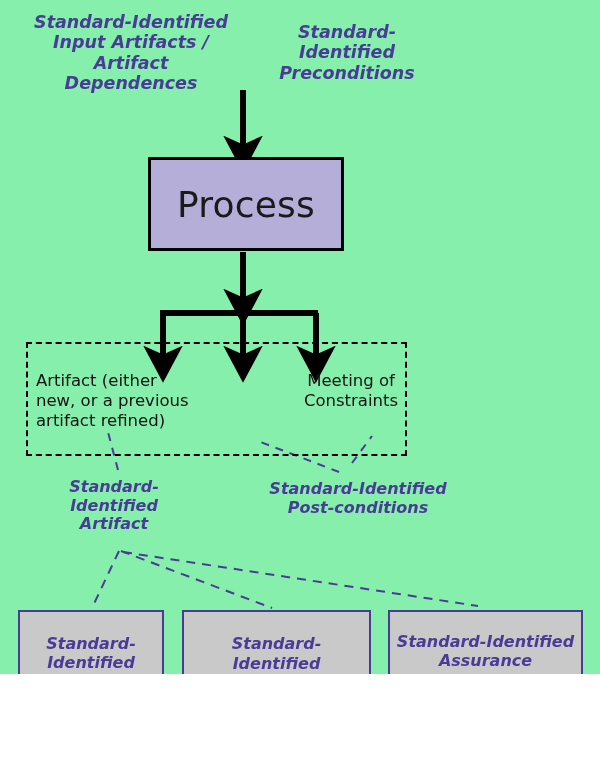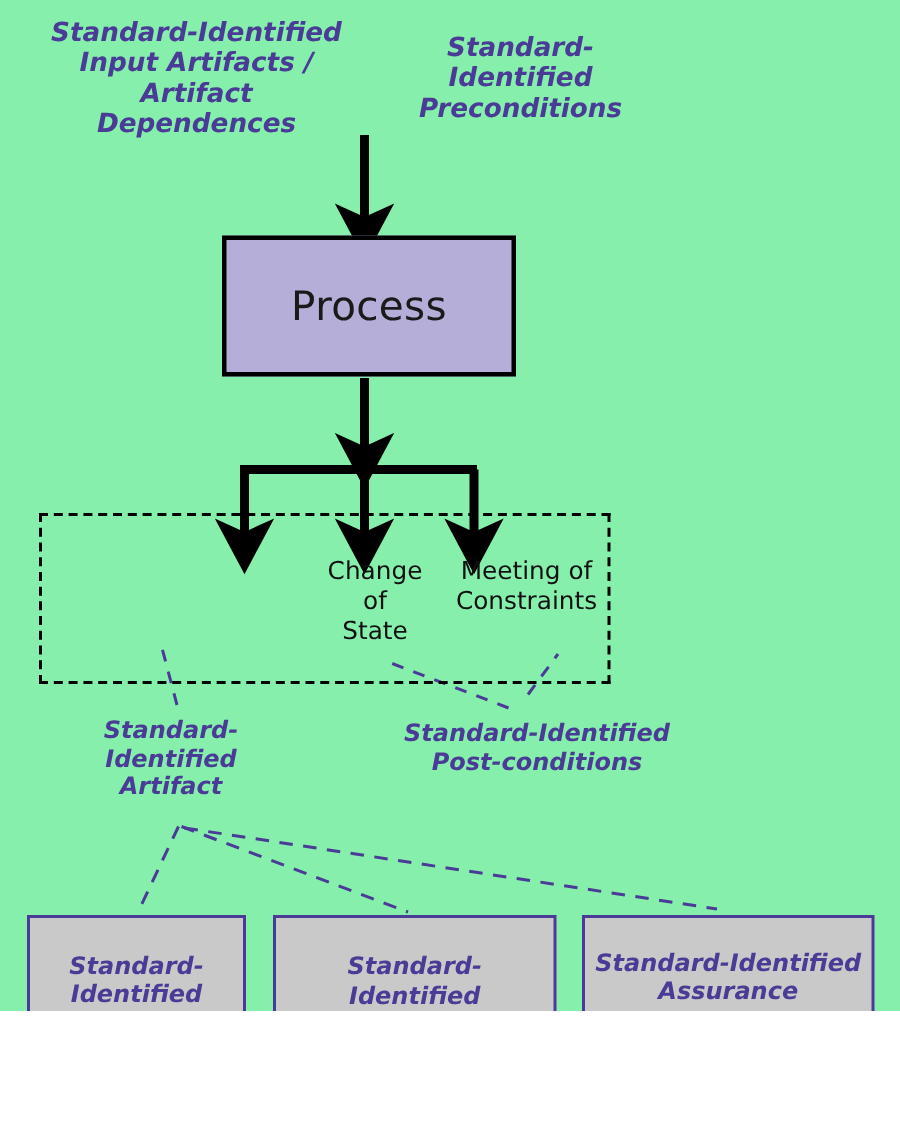--- a/index.html
+++ b/index.html
@@ -70,21 +70,21 @@
     height: 94px;
     background: #b5aed8;
     border: 3px solid #000000;
     box-sizing: border-box;
     display: flex;
     align-items: center;
     justify-content: center;
   }
   #process-label {
     color: #1a1a1a;
-    font-size: 27px;
+    font-size: 36px;
     font-family: "DejaVu Sans", sans-serif;
     letter-spacing: 0.2px;
   }
   
   #outputs-group {
     position: absolute;
     left: 26px;
     top: 342px;
     width: 381px;
     height: 114px;
@@ -213,24 +213,24 @@
 
   <div class="annot" id="label-postconditions">Standard-Identified
 Post-conditions</div>
 
   <div id="process-box">
     <span id="process-label">Process</span>
   </div>
 
   <div id="outputs-group"></div>
 
-
-  <div class="output-item" id="output-change-of-state">Change
-of
-State</div>
+  <div class="output-item" id="output-artifact">Artifact (either
+new, or a previous
+artifact refined)</div>
+
 
   <div class="output-item" id="output-meeting-constraints">Meeting of
 Constraints</div>
 
   <div class="artifact-box" id="box-system-element">
     <span class="artifact-text">Standard-
 Identified
 System
 Element</span>
   </div>

